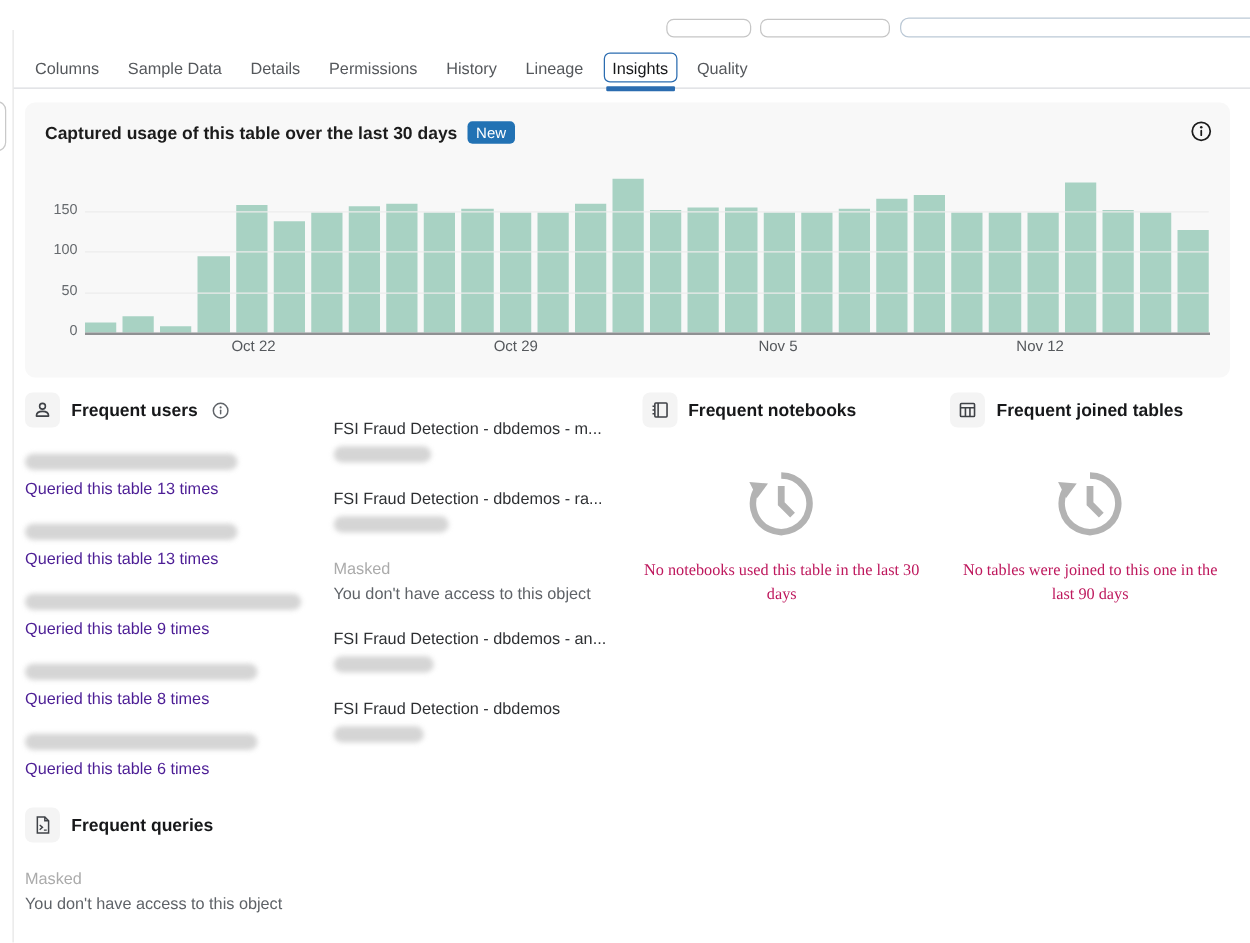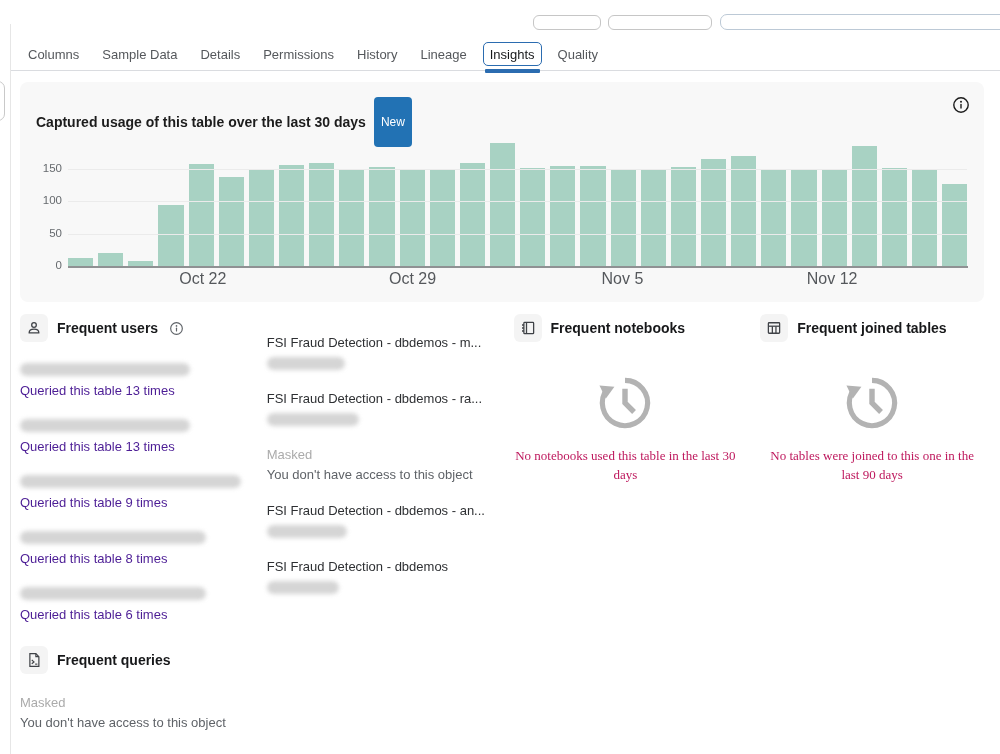--- a/index.html
+++ b/index.html
@@ -28,32 +28,32 @@
   .tab.selected .ring { position:absolute; top:4px; bottom:5px; left:-7px; right:-7px;
     border:1.5px solid #2b6cb0; border-radius:5px; }
   .tab.selected::after { content:""; position:absolute; left:-5px; right:-5px; bottom:-2px;
     height:4px; background:#2b6cb0; border-radius:1px; }
 
   
   .panel { position:absolute; left:20px; top:58px; width:964px; height:220px;
     background:#f8f8f8; border-radius:8px; }
   .panel-head { position:absolute; left:16px; top:15px; display:flex; align-items:center; gap:8px; }
   .panel-title { font-size:14px; font-weight:bold; color:#1c1c1c; }
-  .badge-new { background:#2272b4; color:#fff; font-size:12px; padding:18px 7px; border-radius:4px; }
+  .badge-new { background:#2272b4; color:#fff; font-size:12px; padding:2px 7px; border-radius:4px; }
   .panel-info { position:absolute; right:14px; top:14px; width:18px; height:18px; cursor:pointer; }
 
   
   .plot { position:absolute; left:48px; top:54px; width:899px; height:130px; }
   .gridline { position:absolute; left:0; width:899px; height:1px; background:#ebebeb; }
   .baseline { position:absolute; left:48px; top:184px; width:900px; height:1.5px; background:#8f9193; }
   .ylab { position:absolute; left:0; width:42px; text-align:right; font-size:11.5px; color:#666a6e; }
   .bars { position:absolute; left:0; bottom:0; width:899px; height:130px;
     display:flex; align-items:flex-end; gap:5px; }
   .bar { flex:1; background:#a8d2c3; }
-  .xlab { position:absolute; top:188px; width:90px; text-align:center; font-size:16px; color:#55585c; }
+  .xlab { position:absolute; top:188px; width:90px; text-align:center; font-size:12px; color:#55585c; }
 
   
   .cols { position:absolute; left:20px; top:290px; width:964px; display:grid;
     grid-template-columns:repeat(4,1fr); column-gap:23px; }
   .sec-head { display:flex; align-items:center; gap:9px; margin-bottom:6px; }
   .icon-box { width:28px; height:28px; background:#f4f4f4; border-radius:6px;
     display:flex; align-items:center; justify-content:center; flex:0 0 28px; }
   .sec-title { font-size:14px; font-weight:bold; color:#17181a; white-space:nowrap; }
   .info-sm { width:15px; height:15px; margin-left:2px; cursor:pointer; }
 

